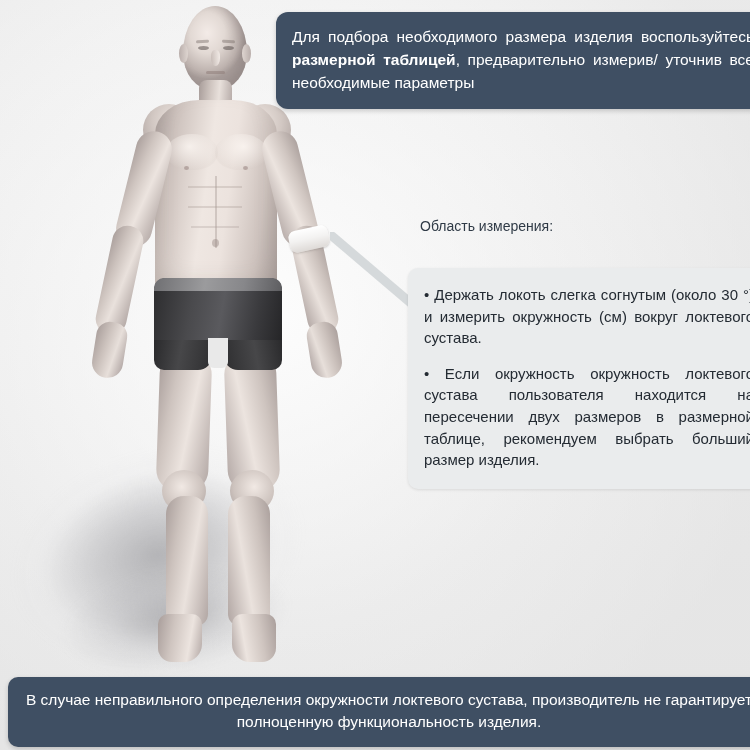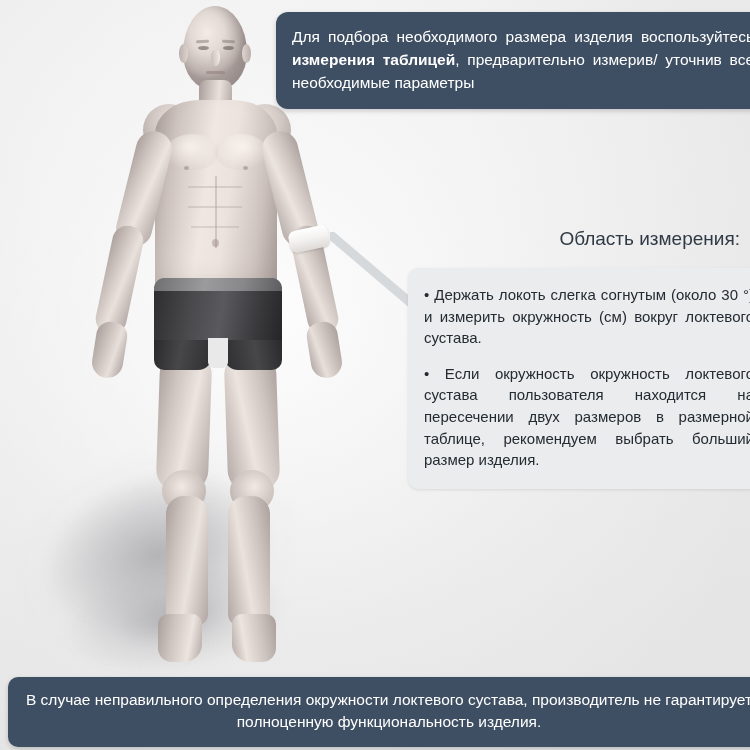--- a/index.html
+++ b/index.html
@@ -239,25 +239,25 @@
     font-size: 15.5px;
     line-height: 1.47;
     text-align: justify;
     box-shadow: 0 2px 5px rgba(0,0,0,0.18);
   }
   .callout-top b { font-weight: bold; }
 
   .area-title {
     position: absolute;
     left: 420px;
-    top: 228px;
+    top: 218px;
     width: 320px;
-    text-align: right;
+    text-align: left;
     color: #2f3a46;
-    font-size: 19px;
+    font-size: 14px;
   }
 
   .callout-measure {
     position: absolute;
     left: 408px;
     top: 268px;
     width: 330px;
     padding: 16px 16px 18px 16px;
     border-radius: 10px;
     background: #eaeced;
@@ -346,21 +346,21 @@
     <div class="part foot-r"></div>
 
     <div class="part measure-band"></div>
   </div>
 
   <svg class="leader" viewBox="0 0 100 90">
     <path d="M2 4 L96 84" stroke="#cfd3d6" stroke-width="9" fill="none" stroke-linecap="round" opacity="0.85"></path>
   </svg>
 
   <div class="callout-top">
-    <span>Для подбора необходимого размера изделия воспользуйтесь </span><b>измерения таблицей</b><span>, предварительно измерив/ уточнив все необходимые параметры</span>
+    <span>Для подбора необходимого размера изделия воспользуйтесь </span><b>размерной таблицей</b><span>, предварительно измерив/ уточнив все необходимые параметры</span>
   </div>
 
   <div class="area-title">Область измерения:</div>
 
   <div class="callout-measure">
     <p>• Держать локоть слегка согнутым (около 30 °) и измерить окружность (см) вокруг локтевого сустава.</p>
     <p>• Если окружность окружность локтевого сустава пользователя находится на пересечении двух размеров в размерной таблице, рекомендуем выбрать больший размер изделия.</p>
   </div>
 
   <div class="callout-bottom">В случае неправильного определения окружности локтевого сустава, производитель не гарантирует полноценную функциональность изделия.</div>

